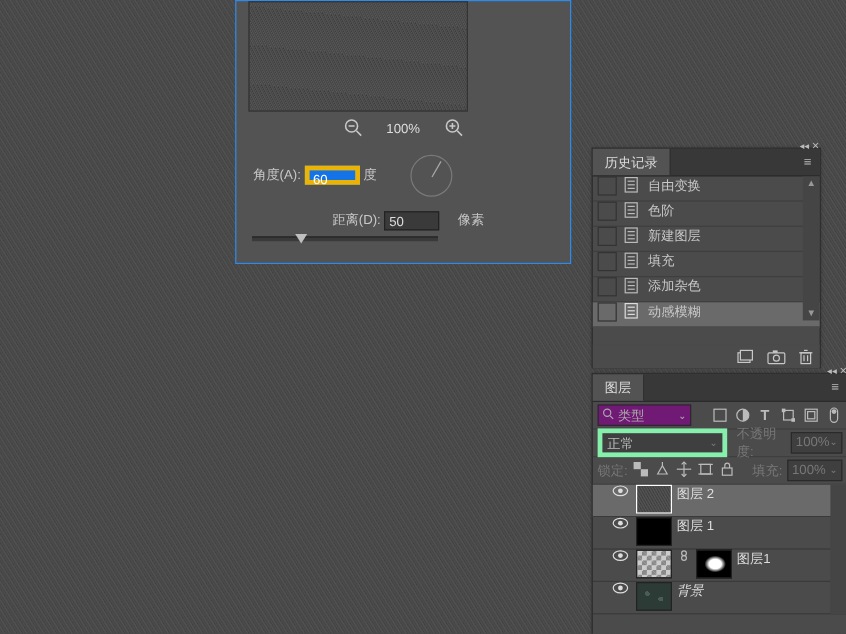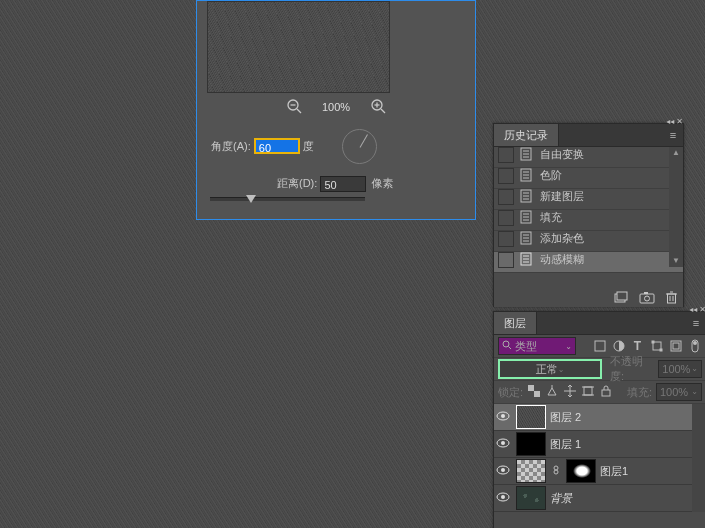--- a/index.html
+++ b/index.html
@@ -6,21 +6,21 @@
   
   .bg{position:absolute;inset:0;background:#4a4a4a;background-image:repeating-linear-gradient(58deg,#404040 0px,#4d4d4d 1px,#454545 2px,#525252 3px,#484848 4px);}
   
   .dialog{position:absolute;left:196px;top:0;width:280px;height:220px;background:#535353;border:1px solid #2d8ceb;box-sizing:border-box}
   .preview{position:absolute;left:10px;top:0;width:181px;height:90px;border:1px solid #333;background:#4a4a4a;background-image:repeating-linear-gradient(64deg,#3c3c3c 0px,#555 1px,#454545 2px,#585858 3px)}
   .zoomrow{position:absolute;left:0;top:98px;width:100%;text-align:center}
   .zicon{display:inline-block;vertical-align:middle;margin:0 18px;cursor:pointer}
   .zoompct{display:inline-block;vertical-align:middle;color:#ddd}
   .anglerow{position:absolute;left:14px;top:137px}
   .anglerow span{vertical-align:middle}
-  .ainput{display:inline-block;width:46px;height:16px;background:#3a3a3a;border:2px solid #eab308;color:#fff;vertical-align:middle;line-height:16px;padding:0 3px;box-sizing:border-box}
+  .ainput{display:inline-block;width:46px;height:16px;background:#3a3a3a;border:4px solid #eab308;color:#fff;vertical-align:middle;line-height:16px;padding:0 3px;box-sizing:border-box}
   .ainput.sel{background:#1473e6;color:#fff}
   .anglectl{position:absolute;left:145px;top:128px;width:33px;height:33px;border:1px solid #7a7a7a;border-radius:50%}
   .anglectl::after{content:"";position:absolute;left:50%;top:50%;width:15px;height:1px;background:#aaa;transform-origin:left center;transform:rotate(-60deg)}
   .distrow{position:absolute;left:80px;top:175px}
   .dinput{display:inline-block;width:46px;height:16px;background:#3a3a3a;border:1px solid #222;color:#ddd;vertical-align:middle;line-height:16px;padding:0 3px;box-sizing:border-box}
   .slider{position:absolute;left:13px;top:196px;width:155px;height:3px;background:#3a3a3a;border-top:1px solid #222}
   .slider .thumb{position:absolute;top:-3px;width:0;height:0;border-left:5px solid transparent;border-right:5px solid transparent;border-top:8px solid #bfbfbf}
   
   .panel{position:absolute;background:#4b4b4b;border:1px solid #2a2a2a;box-shadow:0 0 3px rgba(0,0,0,.4)}
   .tabbar{height:22px;background:#383838;border-bottom:1px solid #2a2a2a;display:flex;align-items:stretch;position:relative}
@@ -40,27 +40,27 @@
   .hscroll .up,.hscroll .dn{height:12px;text-align:center;color:#999;font-size:8px;line-height:12px}
   .hfoot{height:20px;background:#4b4b4b;display:flex;justify-content:flex-end;align-items:center;padding-right:6px;gap:12px}
   .hfoot svg{display:block}
   
   .layers{left:493px;top:311px;width:212px;height:217px}
   .lrow{display:flex;align-items:center;height:22px;padding:0 4px;border-bottom:1px solid #3f3f3f;gap:4px}
   .lrow.dimlabel{color:#777}
   .lsearch{flex:0 0 70px;height:16px;background:#701a75;border:1px solid #2a2a2a;display:flex;align-items:center;padding:0 3px;color:#aaa;gap:3px}
   .lrow .sp{flex:1}
   .filtico{width:15px;height:15px;display:flex;align-items:center;justify-content:center;color:#bbb;cursor:pointer}
-  .lsel{flex:0 0 92px;height:16px;background:#3f3f3f;border:2px solid #86efac;display:flex;align-items:center;justify-content:center;padding:0 4px;color:#777}
+  .lsel{flex:0 0 92px;height:16px;background:#3f3f3f;border:4px solid #86efac;display:flex;align-items:center;justify-content:space-between;padding:0 4px;color:#777}
   .lsel .v{color:#bbb}
   .lpct{width:38px;height:16px;background:#3f3f3f;border:1px solid #2a2a2a;color:#777;line-height:16px;text-align:left;padding:0 3px;display:flex;justify-content:space-between;align-items:center}
   .lockrow{color:#9a9a9a}
   .lockico{width:14px;text-align:center}
   .layerlist{position:relative}
-  .layer{display:flex;align-items:center;height:26px;border-bottom:1px solid #3a3a3a;padding-left:0}
+  .layer{display:flex;height:26px;border-bottom:1px solid #3a3a3a;padding-left:14px}
   .layer.active{background:#6a6a6a}
   .eye{width:18px;text-align:center}
   .thumb1{width:28px;height:22px;background:#3a3a3a;border:1px solid #222;margin:0 4px;position:relative;overflow:hidden}
   .thumb1.striped{background-image:repeating-linear-gradient(60deg,#3c3c3c 0,#555 1px,#454545 2px)}
   .thumb1.black{background:#000}
   .thumb1.checker{background-image:linear-gradient(45deg,#888 25%,transparent 25%,transparent 75%,#888 75%),linear-gradient(45deg,#888 25%,#ccc 25%,#ccc 75%,#888 75%);background-size:8px 8px;background-position:0 0,4px 4px}
   .thumb1.mask{background:#000}
   .thumb1.mask::after{content:"";position:absolute;left:6px;top:4px;width:18px;height:14px;background:radial-gradient(ellipse at center,#fff 40%,#000 70%)}
   .thumb1.bgimg{background:#2d3b36;background-image:radial-gradient(circle at 30% 40%,#4a5d55 2px,transparent 2px),radial-gradient(circle at 70% 60%,#4a5d55 2px,transparent 2px)}
   .lname{color:#ddd;font-size:11px}
@@ -94,21 +94,21 @@
   </div>
   <div class="anglerow">
     <span>角度(A):</span>
     <span class="ainput sel">60</span>
     <span>度</span>
   </div>
   <div class="anglectl"></div>
   <div class="distrow">
     <span>距离(D):</span>
     <span class="dinput">50</span>
-    <span style="margin-left:2px">像素</span>
+    <span style="margin-left:12px">像素</span>
   </div>
   <div class="slider">
     <div class="thumb" style="left:36px"></div>
   </div>
 </div>
 
 <div class="panel history">
   <div class="tabbar">
     <div class="collapse"><span>◂◂</span><span>✕</span></div>
     <div class="tab">历史记录</div>

